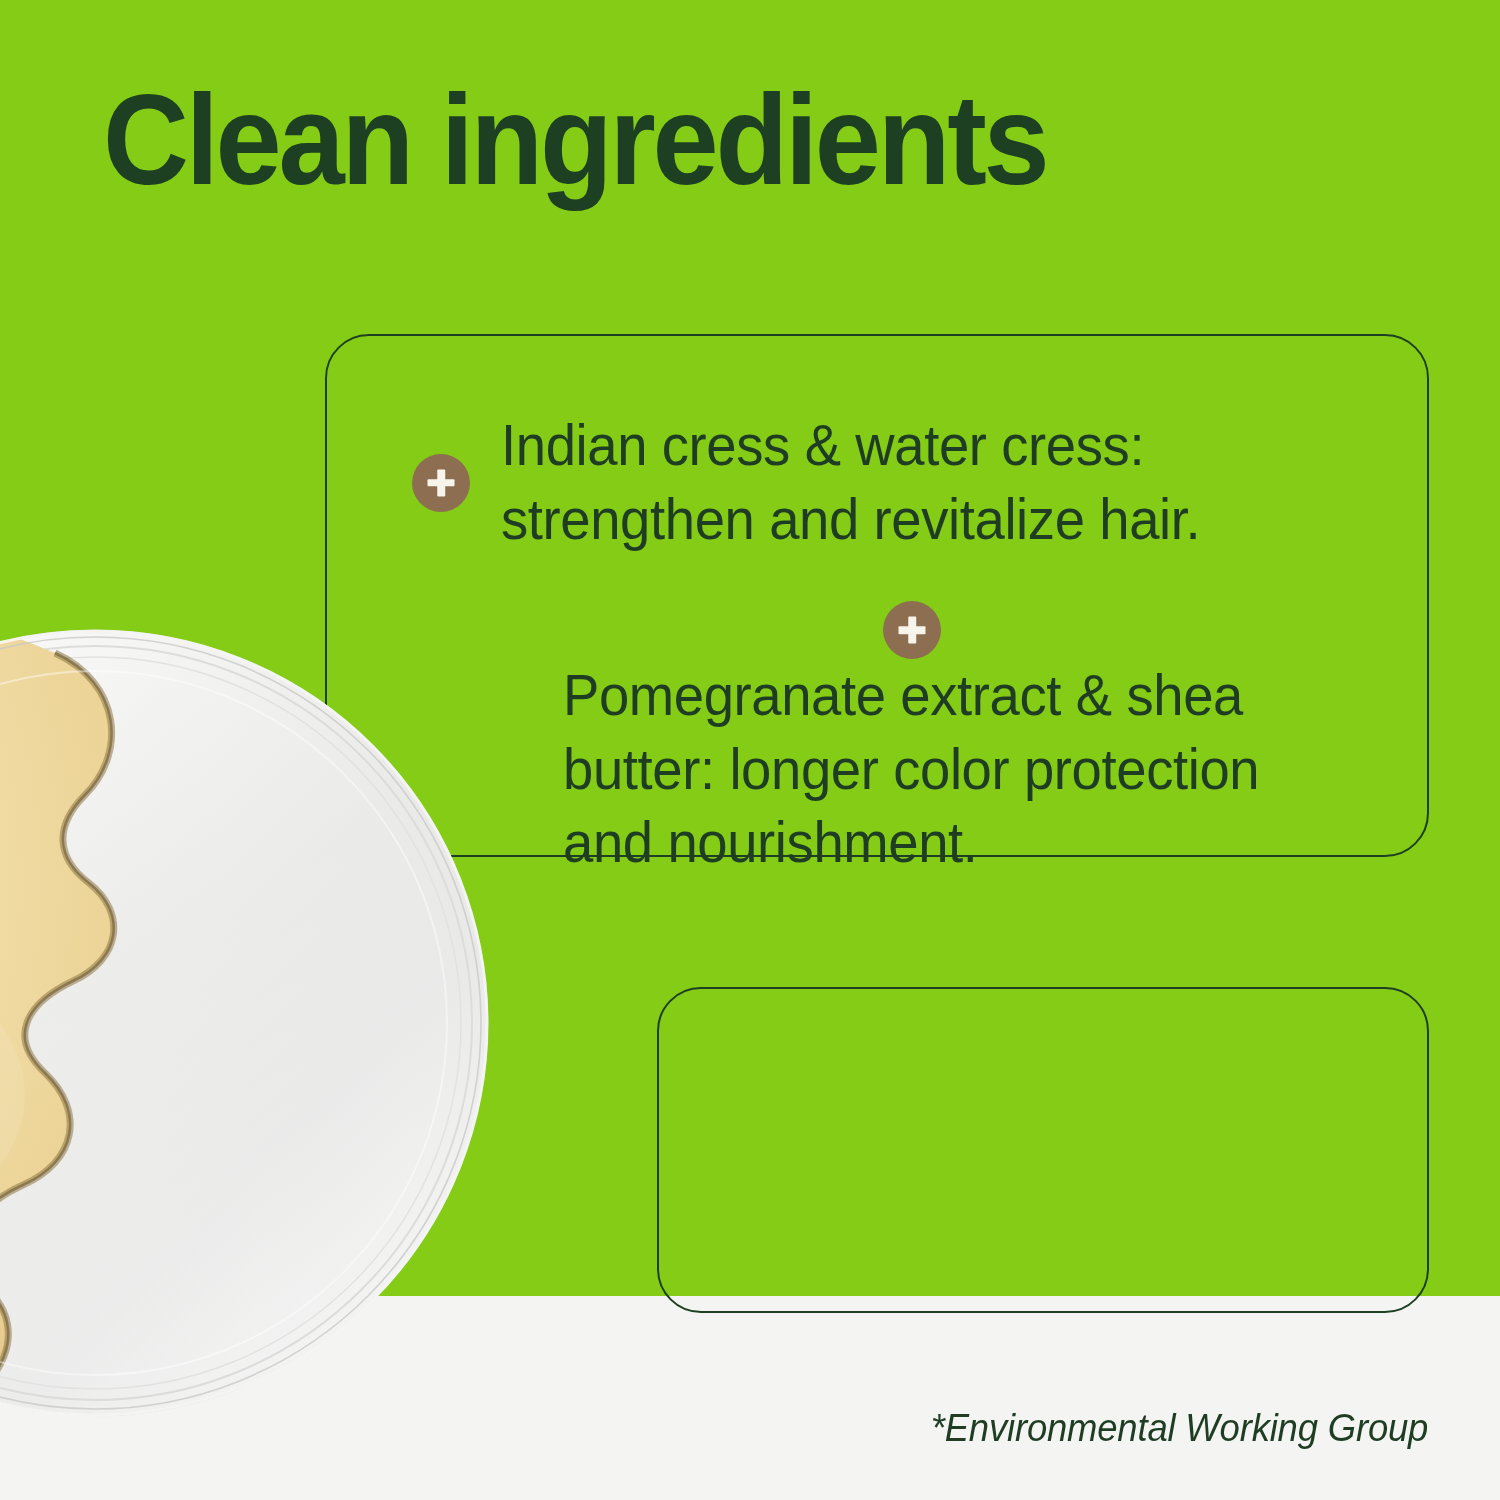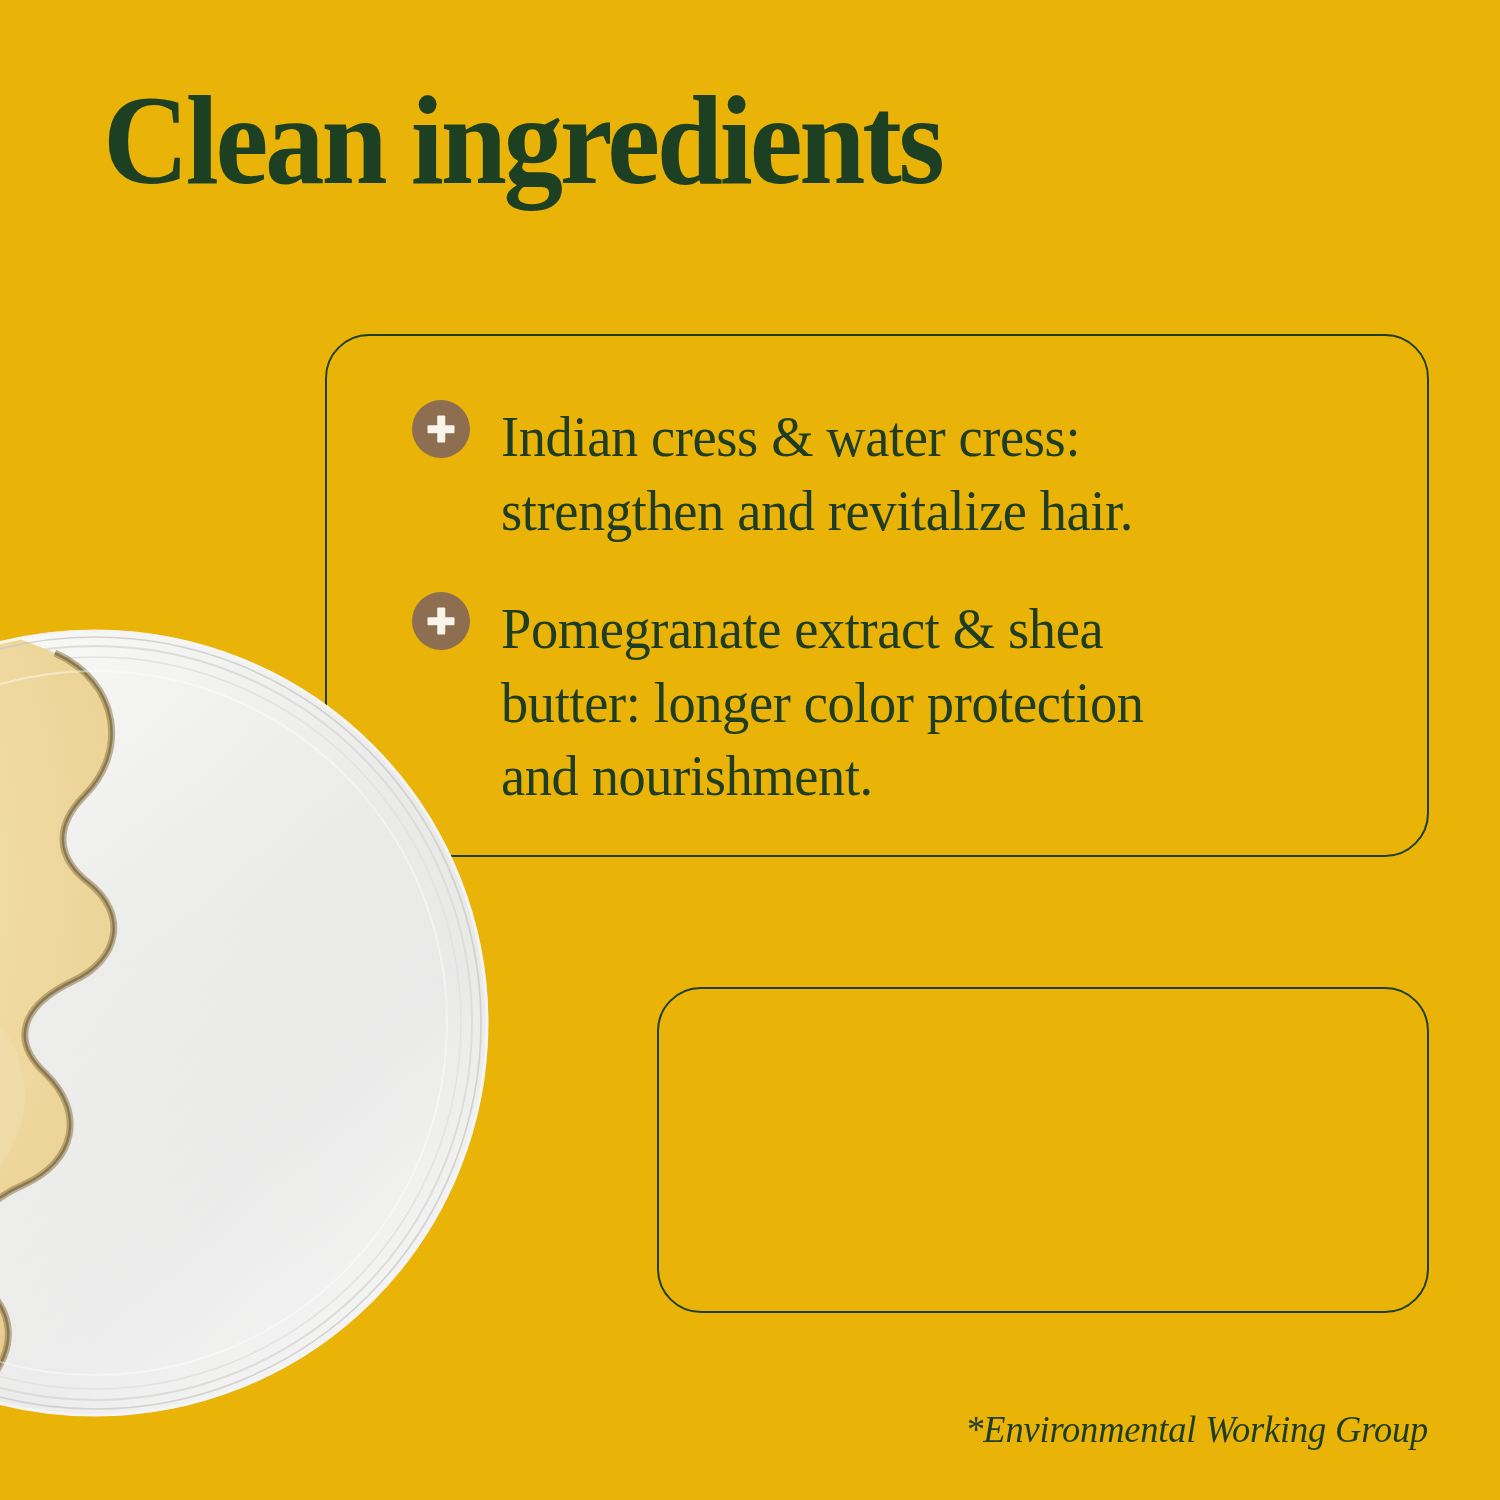--- a/index.html
+++ b/index.html
@@ -5,23 +5,23 @@
   * { margin:0; padding:0; box-sizing:border-box; }
 
   html, body {
     width:1500px; height:1500px;
     background:#f4f4f2;
     overflow:hidden;
   }
 
   #stage {
     position:relative;
-    width:1500px; height:1500px;
-    background:#eab308;
-    font-family:Liberation Serif, serif;
+    width:1500px; height:1296px;
+    background:#84cc16;
+    font-family:Liberation Sans, sans-serif;
     color:#1e3d23;
   }
 
   
   #page-title {
     position:absolute;
     left:103px; top:76px;
     width:1150px;
     font-size:128px;
     line-height:1.0;
@@ -58,22 +58,23 @@
   }
   #ewg-card {
     left:657px; top:987px;
     width:772px; height:326px;
   }
 
   
   .bullet-row {
     position:absolute;
     display:flex;
-    align-items:flex-start;
+    align-items:center;
     z-index:6;
+    margin-top:9px;
   }
 
   .plus-badge {
     flex:0 0 auto;
     width:58px; height:58px;
     border-radius:50%;
     background:#8d6e51;
     position:relative;
   }
   .plus-badge::before,
@@ -101,21 +102,21 @@
     font-weight:400;
     letter-spacing:-0.4px;
     color:#1e3d23;
     transform:scaleX(0.955);
     transform-origin:left center;
     white-space:pre-line;
   }
 
   
   #bullet-row-cress        { left:412px; top:400px; width:1000px; }
-  #bullet-row-pomegranate  { left:412px; top:592px; width:1000px; }
+  #bullet-row-pomegranate  { left:412px; top:592px; width:1000px;flex-direction:column; }
   #bullet-row-ewg          { left:706px; top:1055px; width:700px; }
 
   #bullet-row-ewg .bullet-text {
     font-size:55px;
     line-height:1.33;
     margin-left:52px;
   }
 
   
   #footnote {

